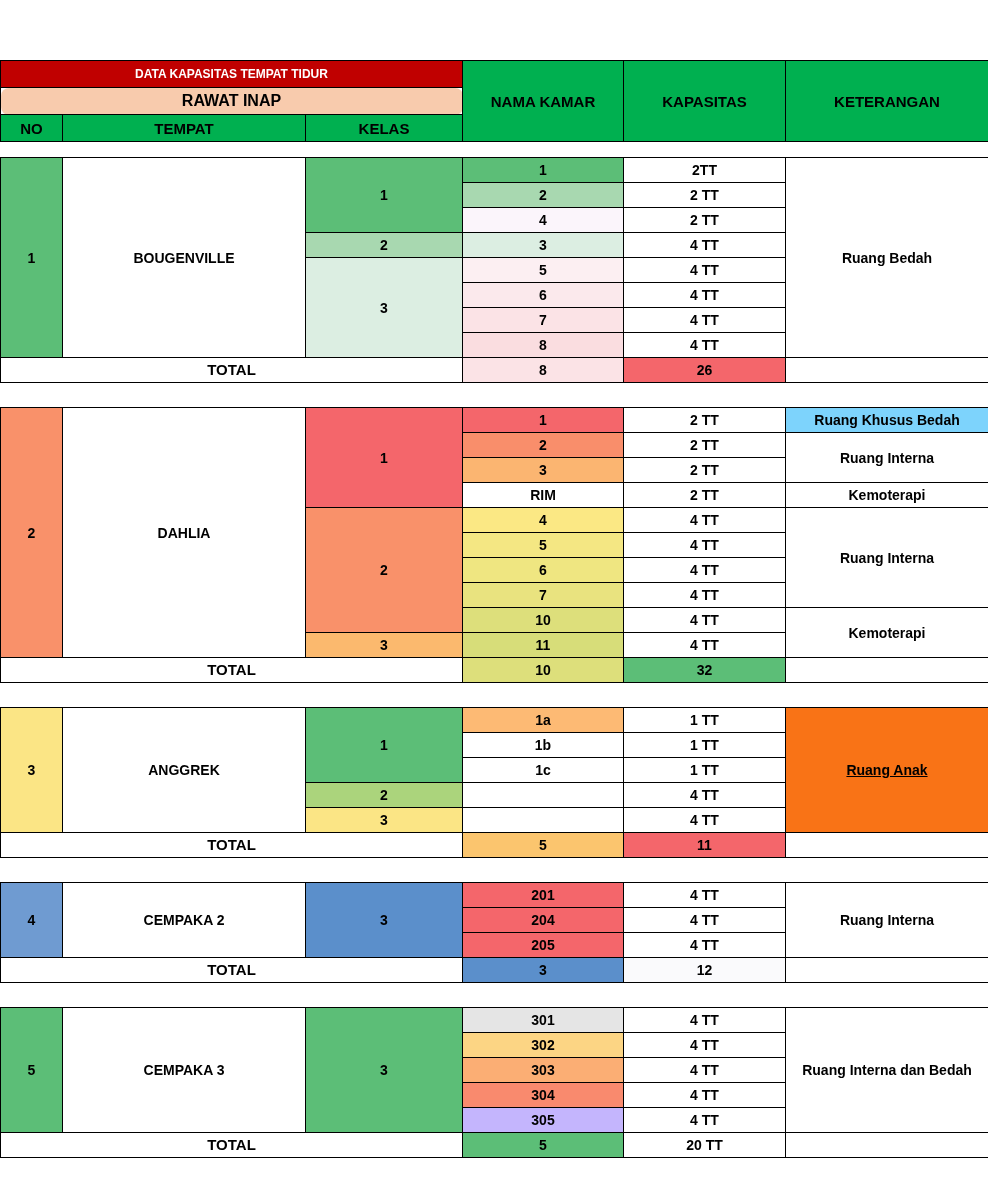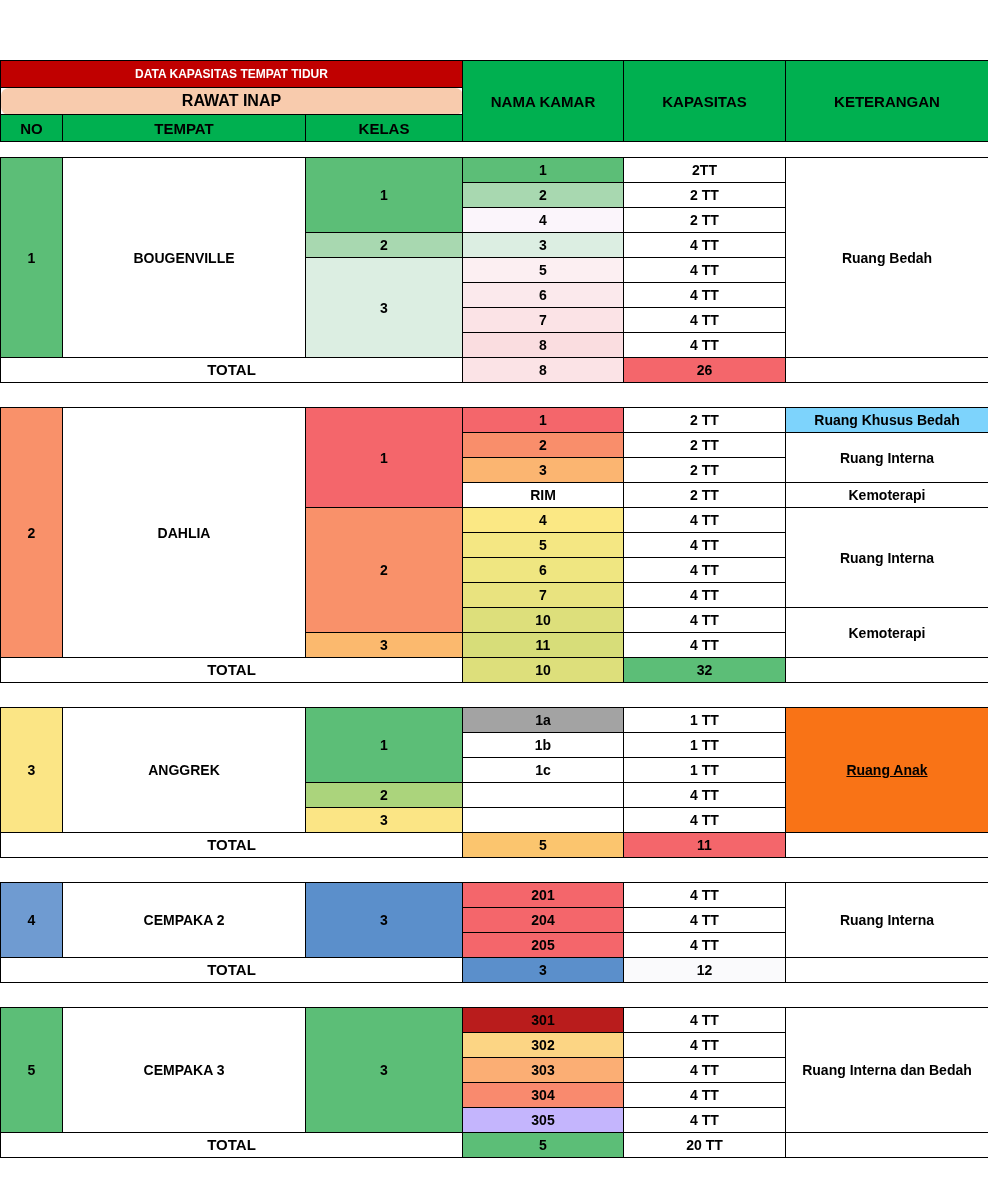--- a/index.html
+++ b/index.html
@@ -201,21 +201,21 @@
           <td></td>
           <td></td>
           <td></td>
           <td></td>
           <td></td>
         </tr>
         <tr>
           <td class="no-cell" rowspan="5" style="background: rgb(251, 229, 133);">3</td>
           <td class="ruang-cell" rowspan="5" style="background: rgb(255, 255, 255);">ANGGREK</td>
           <td rowspan="3" style="background: rgb(92, 190, 119);">1</td>
-          <td style="background: #a3a3a3;">1a</td>
+          <td style="background: #fdba74;">1a</td>
           <td style="background: rgb(255, 255, 255);">1 TT</td>
           <td class="ket-cell" rowspan="5" style="background: #f97316; text-decoration: underline;">Ruang Anak</td>
         </tr>
         <tr>
           <td style="background: rgb(255, 255, 255);">1b</td>
           <td style="background: rgb(255, 255, 255);">1 TT</td>
         </tr>
         <tr>
           <td style="background: rgb(255, 255, 255);">1c</td>
           <td style="background: rgb(255, 255, 255);">1 TT</td>
@@ -271,21 +271,21 @@
           <td></td>
           <td></td>
           <td></td>
           <td></td>
           <td></td>
         </tr>
         <tr>
           <td class="no-cell" rowspan="5" style="background: rgb(92, 190, 119);">5</td>
           <td class="ruang-cell" rowspan="5" style="background: rgb(255, 255, 255);">CEMPAKA 3</td>
           <td rowspan="5" style="background: rgb(92, 190, 119);">3</td>
-          <td style="background: #b91c1c;">301</td>
+          <td style="background: #e5e5e5;">301</td>
           <td style="background: rgb(255, 255, 255);">4 TT</td>
           <td class="ket-cell" rowspan="5" style="background: rgb(255, 255, 255);">Ruang Interna dan Bedah</td>
         </tr>
         <tr>
           <td style="background: rgb(252, 213, 132);">302</td>
           <td style="background: rgb(255, 255, 255);">4 TT</td>
         </tr>
         <tr>
           <td style="background: rgb(251, 174, 116);">303</td>
           <td style="background: rgb(255, 255, 255);">4 TT</td>

